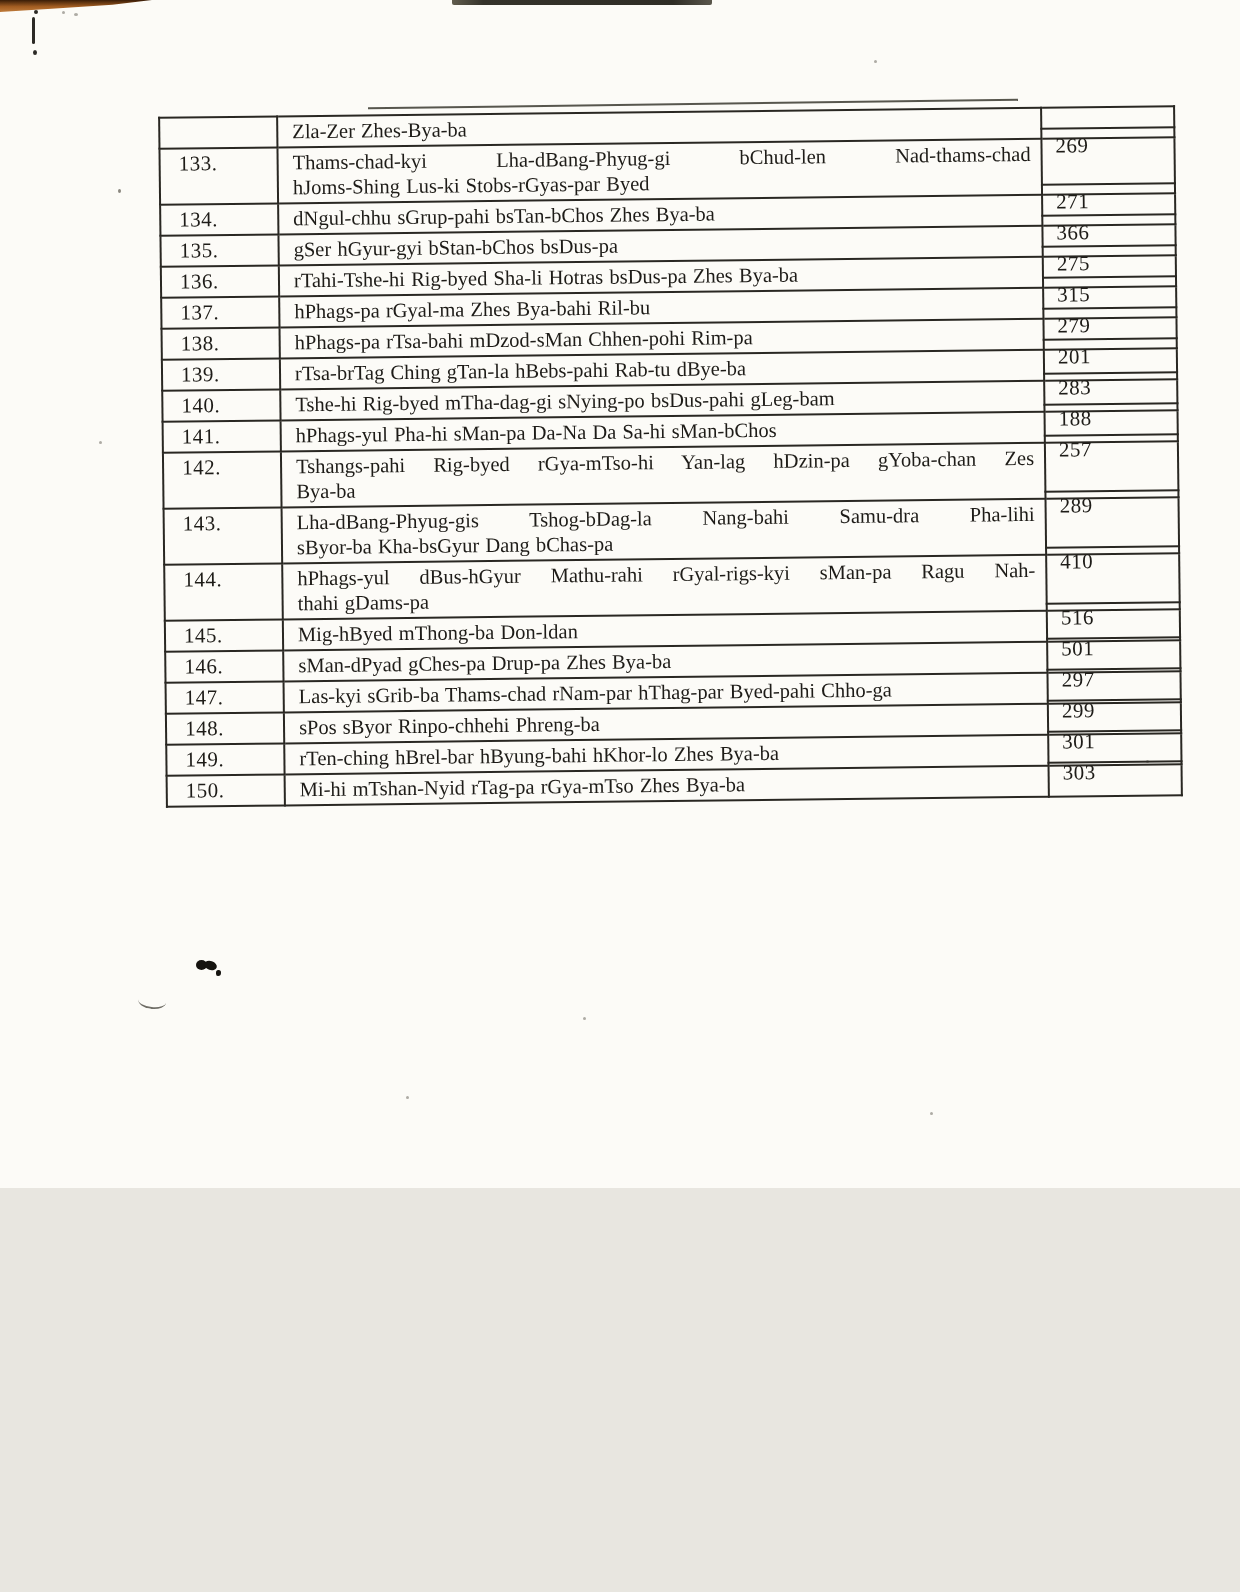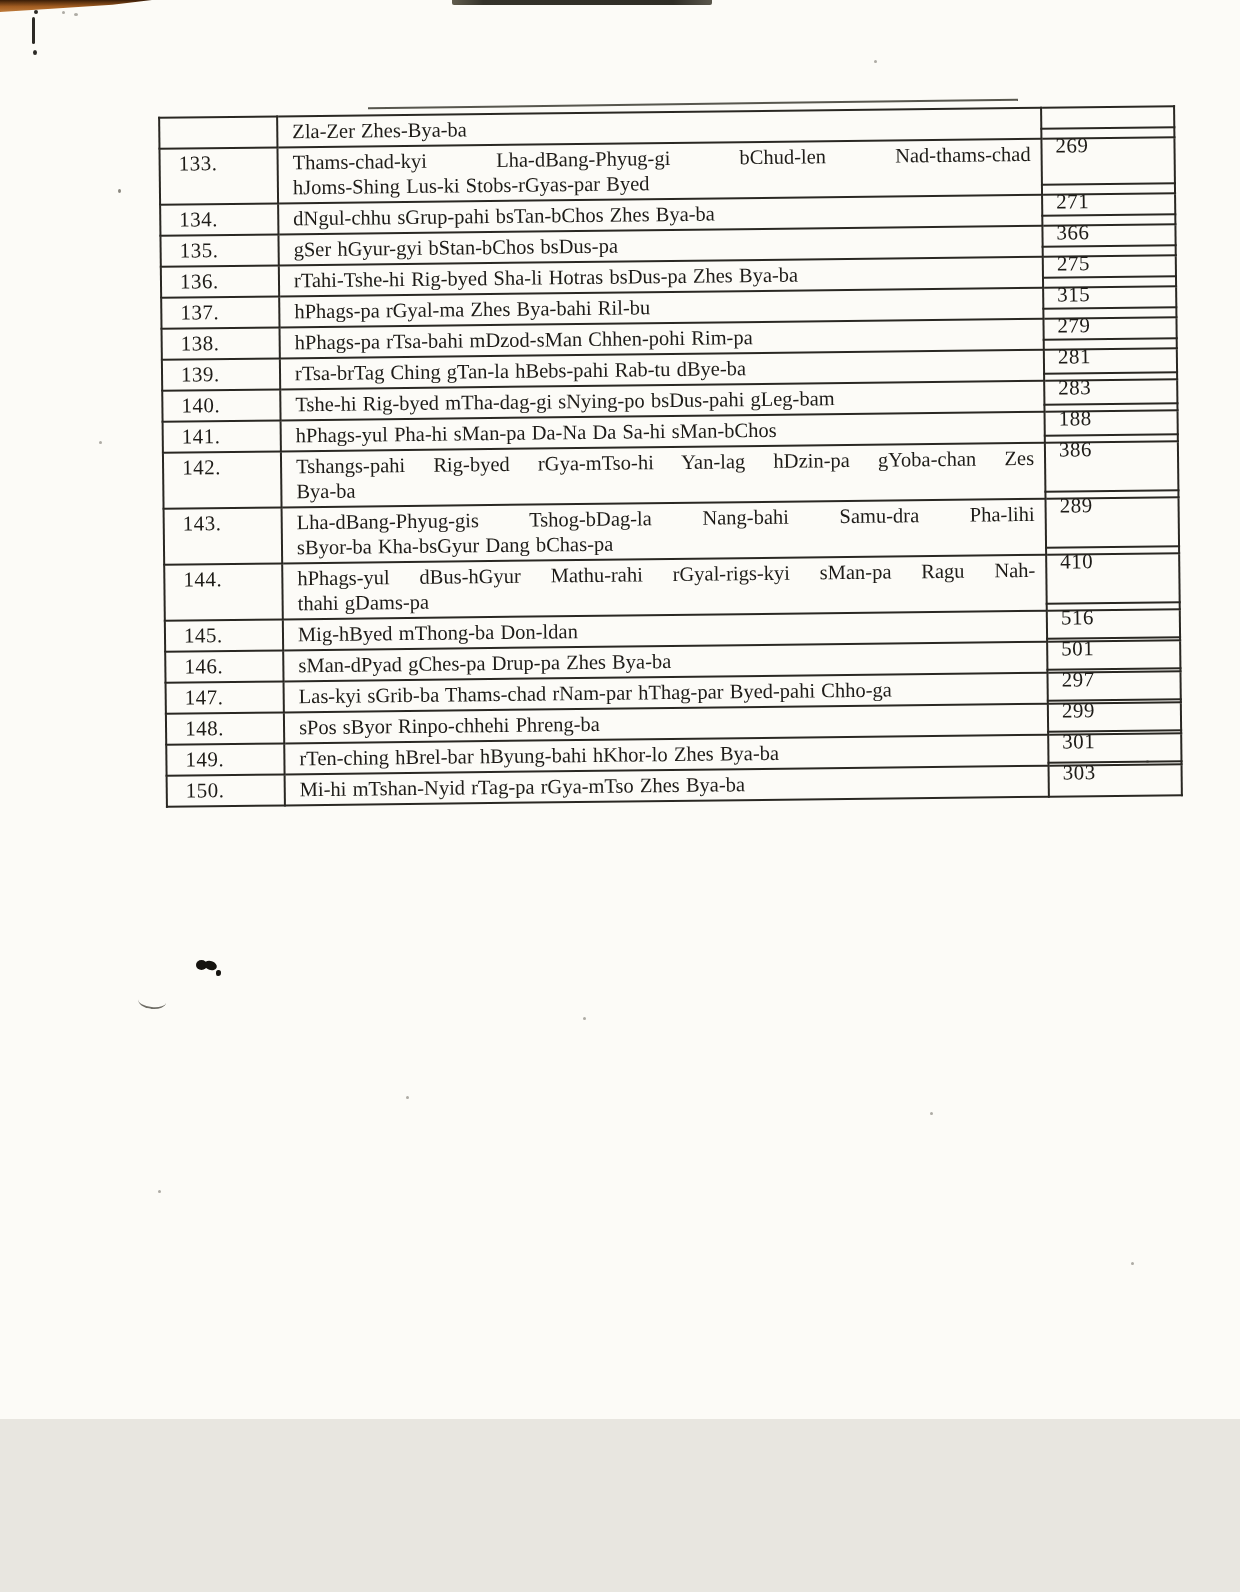--- a/index.html
+++ b/index.html
@@ -1,19 +1,19 @@
 <!DOCTYPE html>
 <html><head>
 <meta charset="utf-8">
 <style>
   html, body { margin: 0; padding: 0; background: #e8e6e0; }
   .page {
     position: relative;
     width: 1240px;
-    height: 1419px;
+    height: 1188px;
     background: #fcfbf7;
     overflow: hidden;
     font-family: "Liberation Serif", "DejaVu Serif", serif;
     color: #1e1c18;
   }
 
   
   table.toc {
     position: absolute;
     left: 162px;
@@ -255,21 +255,21 @@
         <span class="pagenum">279</span>
       </td>
     </tr>
 
     <tr>
       <td class="ncell">139.</td>
       <td class="tcell">
             <div class="tline">rTsa-brTag Ching gTan-la hBebs-pahi Rab-tu dBye-ba</div>
           </td>
       <td class="pcell">
-        <span class="pagenum">281</span>
+        <span class="pagenum">201</span>
       </td>
     </tr>
 
     <tr>
       <td class="ncell">140.</td>
       <td class="tcell">
             <div class="tline">Tshe-hi Rig-byed  mTha-dag-gi sNying-po bsDus-pahi gLeg-bam</div>
           </td>
       <td class="pcell">
         <span class="pagenum">283</span>
@@ -286,21 +286,21 @@
       </td>
     </tr>
 
     <tr>
       <td class="ncell">142.</td>
       <td class="tcell">
             <div class="tline just">Tshangs-pahi Rig-byed rGya-mTso-hi Yan-lag hDzin-pa gYoba-chan Zes</div>
             <div class="tline">Bya-ba</div>
           </td>
       <td class="pcell">
-        <span class="pagenum">386</span>
+        <span class="pagenum">257</span>
       </td>
     </tr>
 
     <tr>
       <td class="ncell">143.</td>
       <td class="tcell">
             <div class="tline just">Lha-dBang-Phyug-gis Tshog-bDag-la Nang-bahi Samu-dra Pha-lihi</div>
             <div class="tline">sByor-ba Kha-bsGyur Dang bChas-pa</div>
           </td>
       <td class="pcell">

